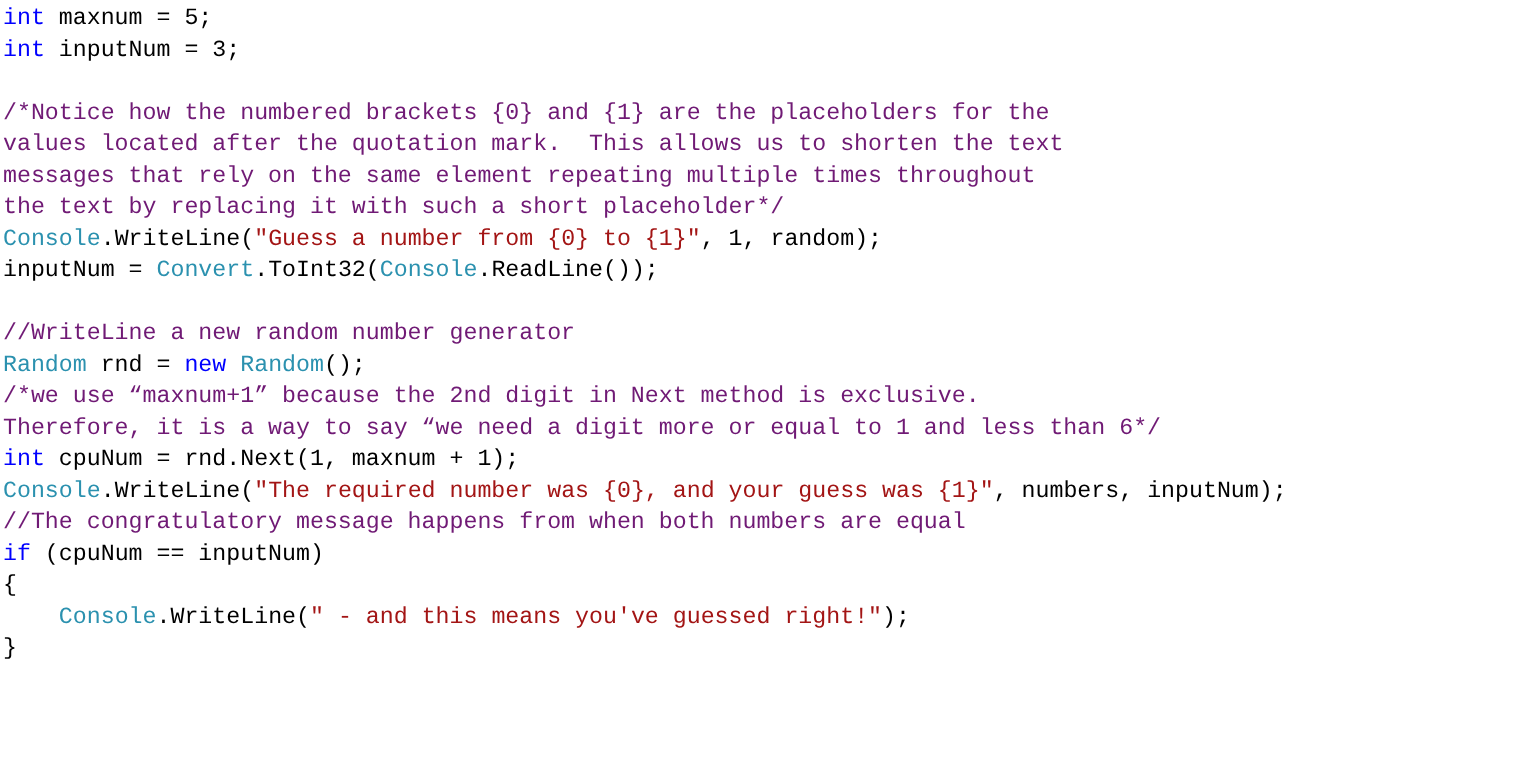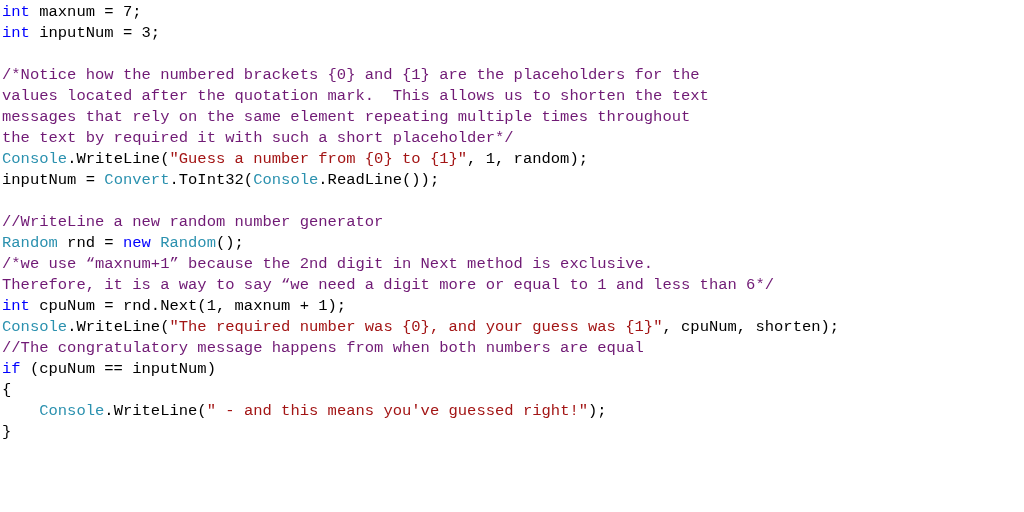--- a/index.html
+++ b/index.html
@@ -18,33 +18,33 @@
   }
   .kw  { color: #0000ff; }   
   .typ { color: #2b91af; }   
   .str { color: #a31515; }   
   .cmt { color: #701a75; }   
   .pln { color: #000000; }   
 </style>
 </head>
 <body>
 
-<pre class="code" id="code-block"><span><span class="kw">int</span><span class="pln"> maxnum = 7;</span></span>
+<pre class="code" id="code-block"><span><span class="kw">int</span><span class="pln"> maxnum = 5;</span></span>
 <span><span class="kw">int</span><span class="pln"> inputNum = 3;</span></span>
 <span></span>
 <span><span class="cmt">/*Notice how the numbered brackets {0} and {1} are the placeholders for the</span></span>
 <span><span class="cmt">values located after the quotation mark.  This allows us to shorten the text</span></span>
 <span><span class="cmt">messages that rely on the same element repeating multiple times throughout</span></span>
-<span><span class="cmt">the text by required it with such a short placeholder*/</span></span>
+<span><span class="cmt">the text by replacing it with such a short placeholder*/</span></span>
 <span><span class="typ">Console</span><span class="pln">.WriteLine(</span><span class="str">"Guess a number from {0} to {1}"</span><span class="pln">, 1, random);</span></span>
 <span><span class="pln">inputNum = </span><span class="typ">Convert</span><span class="pln">.ToInt32(</span><span class="typ">Console</span><span class="pln">.ReadLine());</span></span>
 <span></span>
 <span><span class="cmt">//WriteLine a new random number generator</span></span>
 <span><span class="typ">Random</span><span class="pln"> rnd = </span><span class="kw">new</span><span class="pln"> </span><span class="typ">Random</span><span class="pln">();</span></span>
 <span><span class="cmt">/*we use “maxnum+1” because the 2nd digit in Next method is exclusive.</span></span>
 <span><span class="cmt">Therefore, it is a way to say “we need a digit more or equal to 1 and less than 6*/</span></span>
 <span><span class="kw">int</span><span class="pln"> cpuNum = rnd.Next(1, maxnum + 1);</span></span>
-<span><span class="typ">Console</span><span class="pln">.WriteLine(</span><span class="str">"The required number was {0}, and your guess was {1}"</span><span class="pln">, cpuNum, shorten);</span></span>
+<span><span class="typ">Console</span><span class="pln">.WriteLine(</span><span class="str">"The required number was {0}, and your guess was {1}"</span><span class="pln">, numbers, inputNum);</span></span>
 <span><span class="cmt">//The congratulatory message happens from when both numbers are equal</span></span>
 <span><span class="kw">if</span><span class="pln"> (cpuNum == inputNum)</span></span>
 <span><span class="pln">{</span></span>
 <span><span class="pln">    </span><span class="typ">Console</span><span class="pln">.WriteLine(</span><span class="str">" - and this means you've guessed right!"</span><span class="pln">);</span></span>
 <span><span class="pln">}</span></span></pre>
 
 </body></html>

